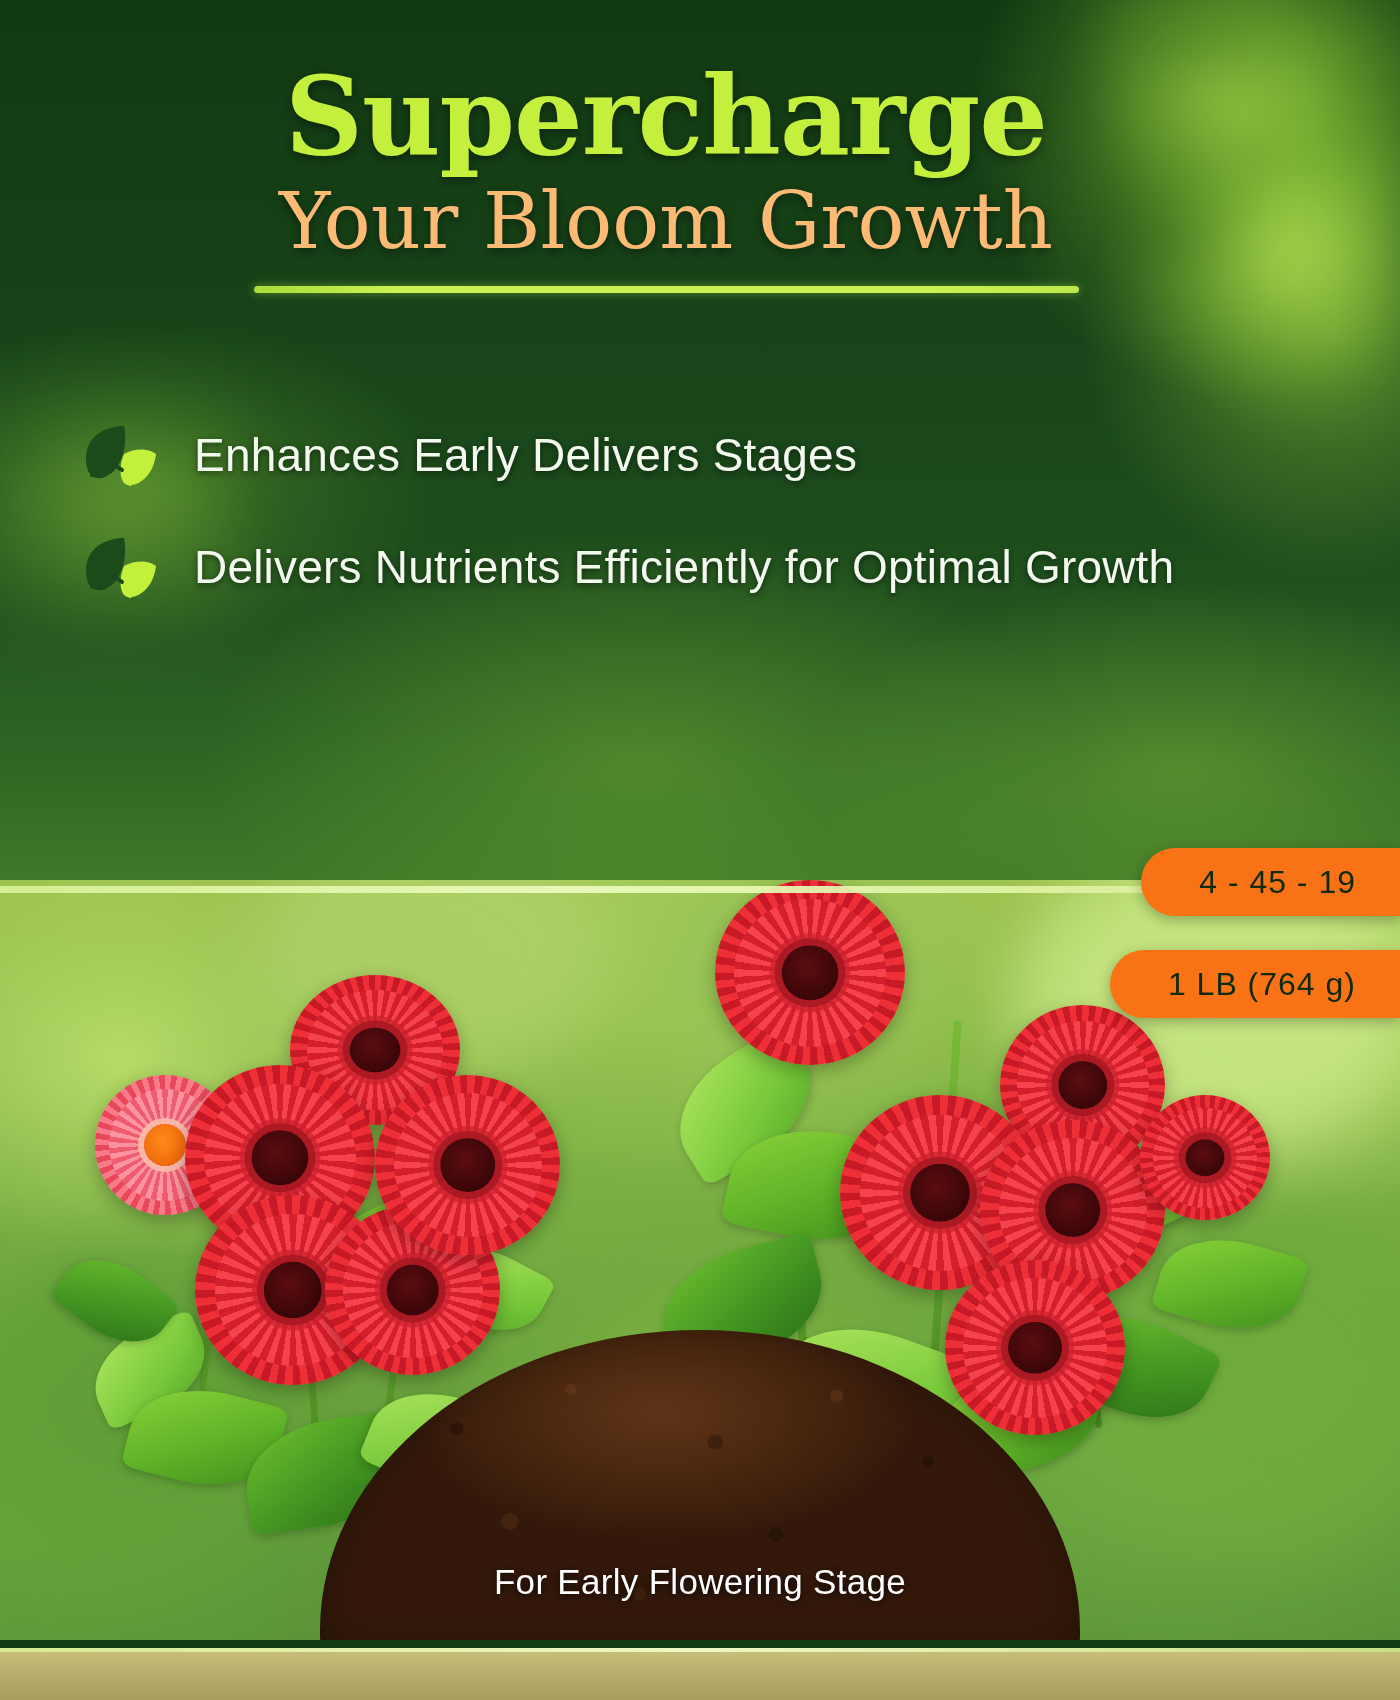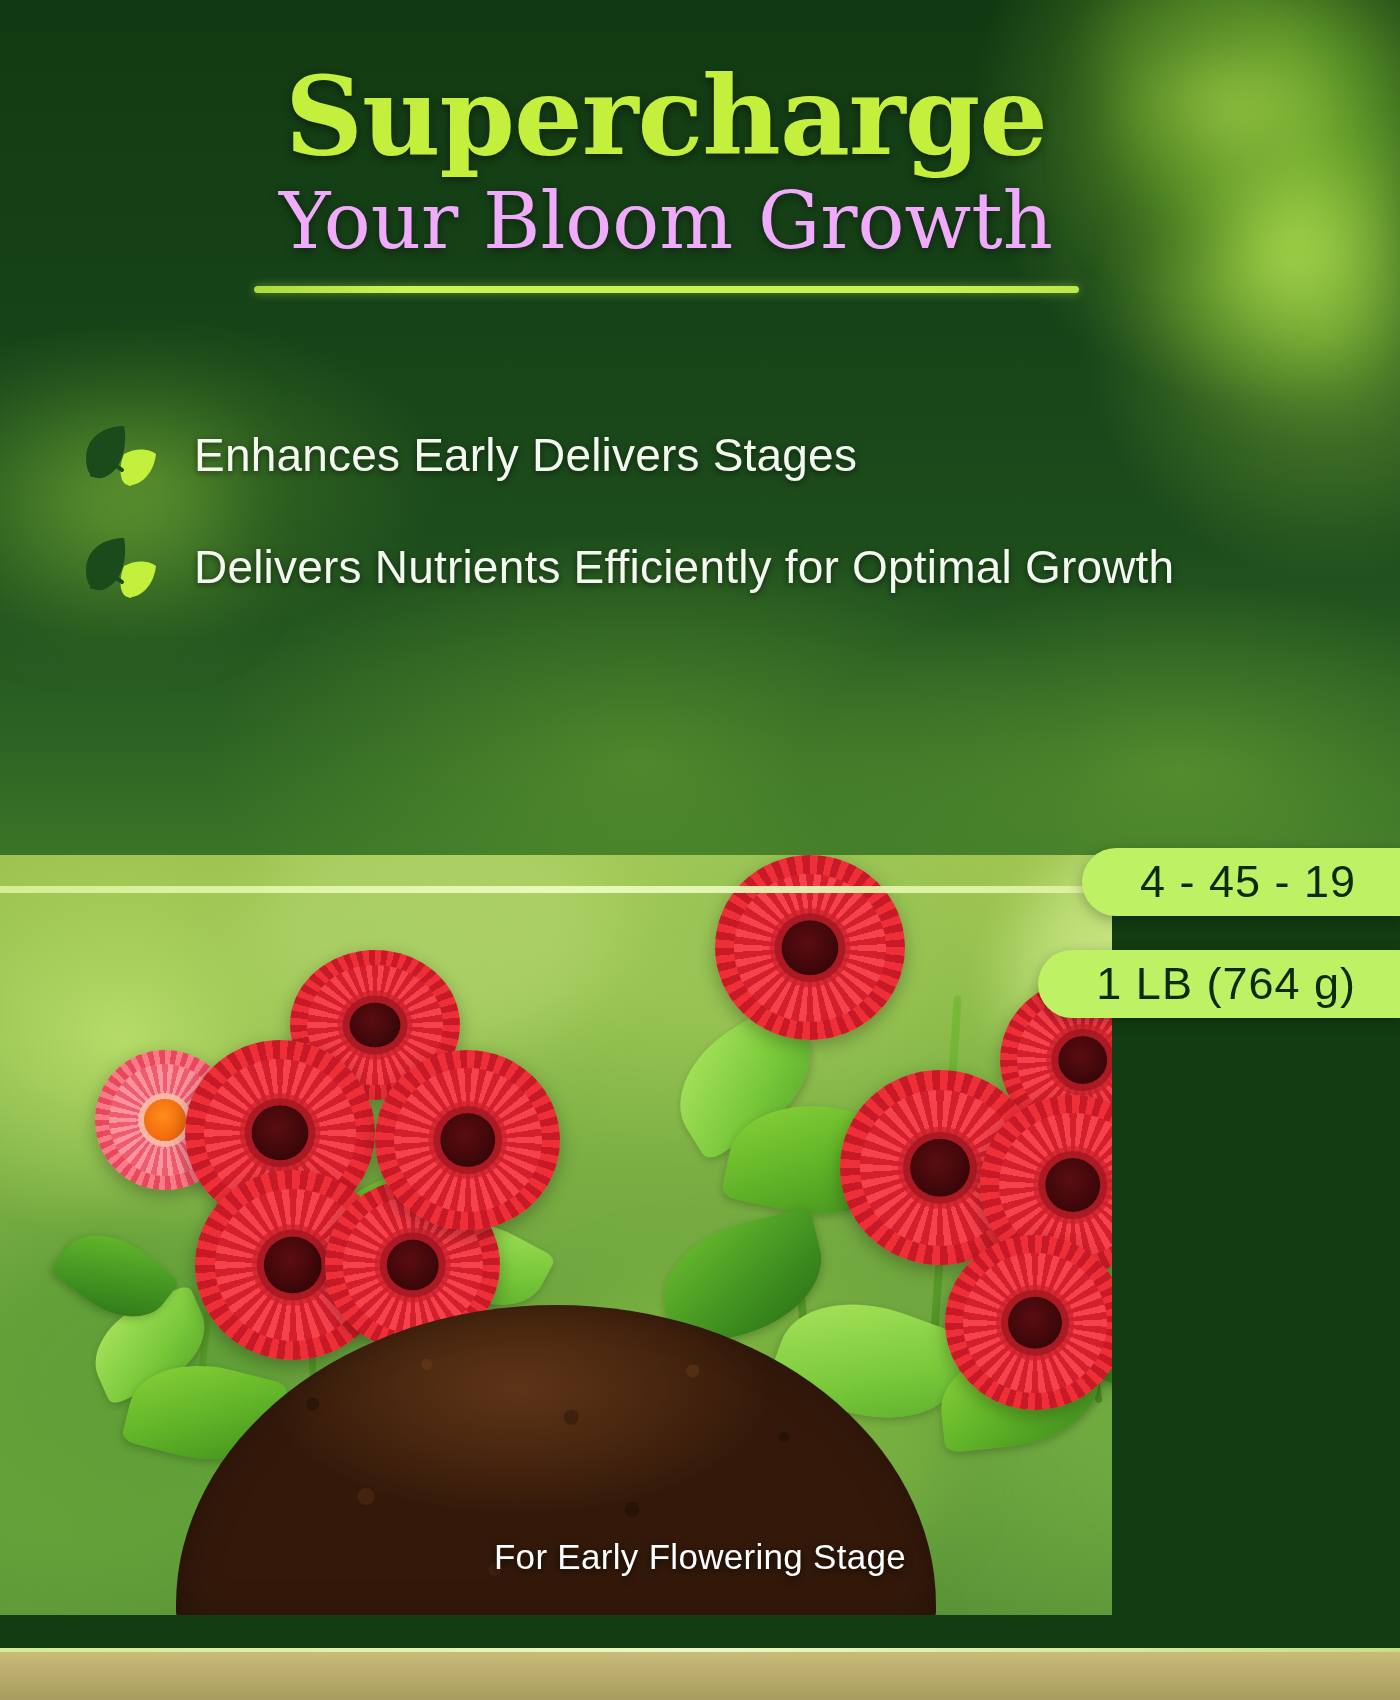--- a/index.html
+++ b/index.html
@@ -70,21 +70,21 @@
     color:#c4f03d;
     letter-spacing:-1px;
     text-shadow:0 3px 10px rgba(0,0,0,0.45);
   }
   .title-sub {
     margin-top:12px;
     font-family:"DejaVu Serif", serif;
     font-weight:normal;
     font-size:78px;
     line-height:1.0;
-    color:#f0abfc;
+    color:#fdba74;
     letter-spacing:0px;
     text-shadow:0 3px 10px rgba(0,0,0,0.5);
   }
   .title-rule {
     margin:26px auto 0 auto;
     width:825px;
     height:7px;
     border-radius:4px;
     background:linear-gradient(90deg,#a9dc3c 0%, #cbf352 18%, #c9f250 82%, #bde84a 100%);
     box-shadow:0 0 10px rgba(190,240,80,0.45);
@@ -120,22 +120,22 @@
     position:absolute;
     left:0; top:886px;
     width:1400px; height:7px;
     background:linear-gradient(90deg, rgba(215,240,150,0.95) 0%, rgba(235,250,190,0.95) 40%, rgba(215,238,145,0.9) 100%);
     z-index:6;
   }
 
   
   .photo {
     position:absolute;
-    left:0; top:855px;
-    width:1112px;
+    left:0; top:880px;
+    width:1400px;
     height:760px;
     overflow:hidden;
     background:
       radial-gradient(ellipse 380px 280px at 120px 180px, rgba(190,225,110,0.85) 0%, rgba(150,200,80,0) 72%),
       radial-gradient(ellipse 420px 300px at 1270px 130px, rgba(205,232,130,0.8) 0%, rgba(150,200,80,0) 72%),
       radial-gradient(ellipse 500px 340px at 700px 60px, rgba(168,208,95,0.7) 0%, rgba(130,185,70,0) 75%),
       radial-gradient(ellipse 450px 330px at 1180px 560px, rgba(120,180,70,0.8) 0%, rgba(90,150,55,0) 75%),
       radial-gradient(ellipse 400px 300px at 60px 620px, rgba(105,170,60,0.8) 0%, rgba(80,140,50,0) 75%),
       linear-gradient(180deg,#9ec24f 0%, #8cbb49 18%, #79ae43 42%, #68a03c 70%, #5a9437 100%);
   }
@@ -246,24 +246,24 @@
     flex-direction:column;
     gap:14px;
     align-items:flex-end;
   }
   .badge {
     display:flex;
     align-items:center;
     height:68px;
     padding:0 44px 0 58px;
     border-radius:40px 0 0 40px;
-    background:#bef264;
+    background:#f97316;
     color:#0e2a0c;
     font-family:"Liberation Sans", sans-serif;
-    font-size:45px;
+    font-size:32px;
     letter-spacing:1px;
     white-space:nowrap;
     box-shadow:0 4px 14px rgba(0,0,0,0.28);
   }
   .badge.b2 { margin-top:20px; }
 
   
   .bottom-strip {
     position:absolute;
     left:0; bottom:0;

